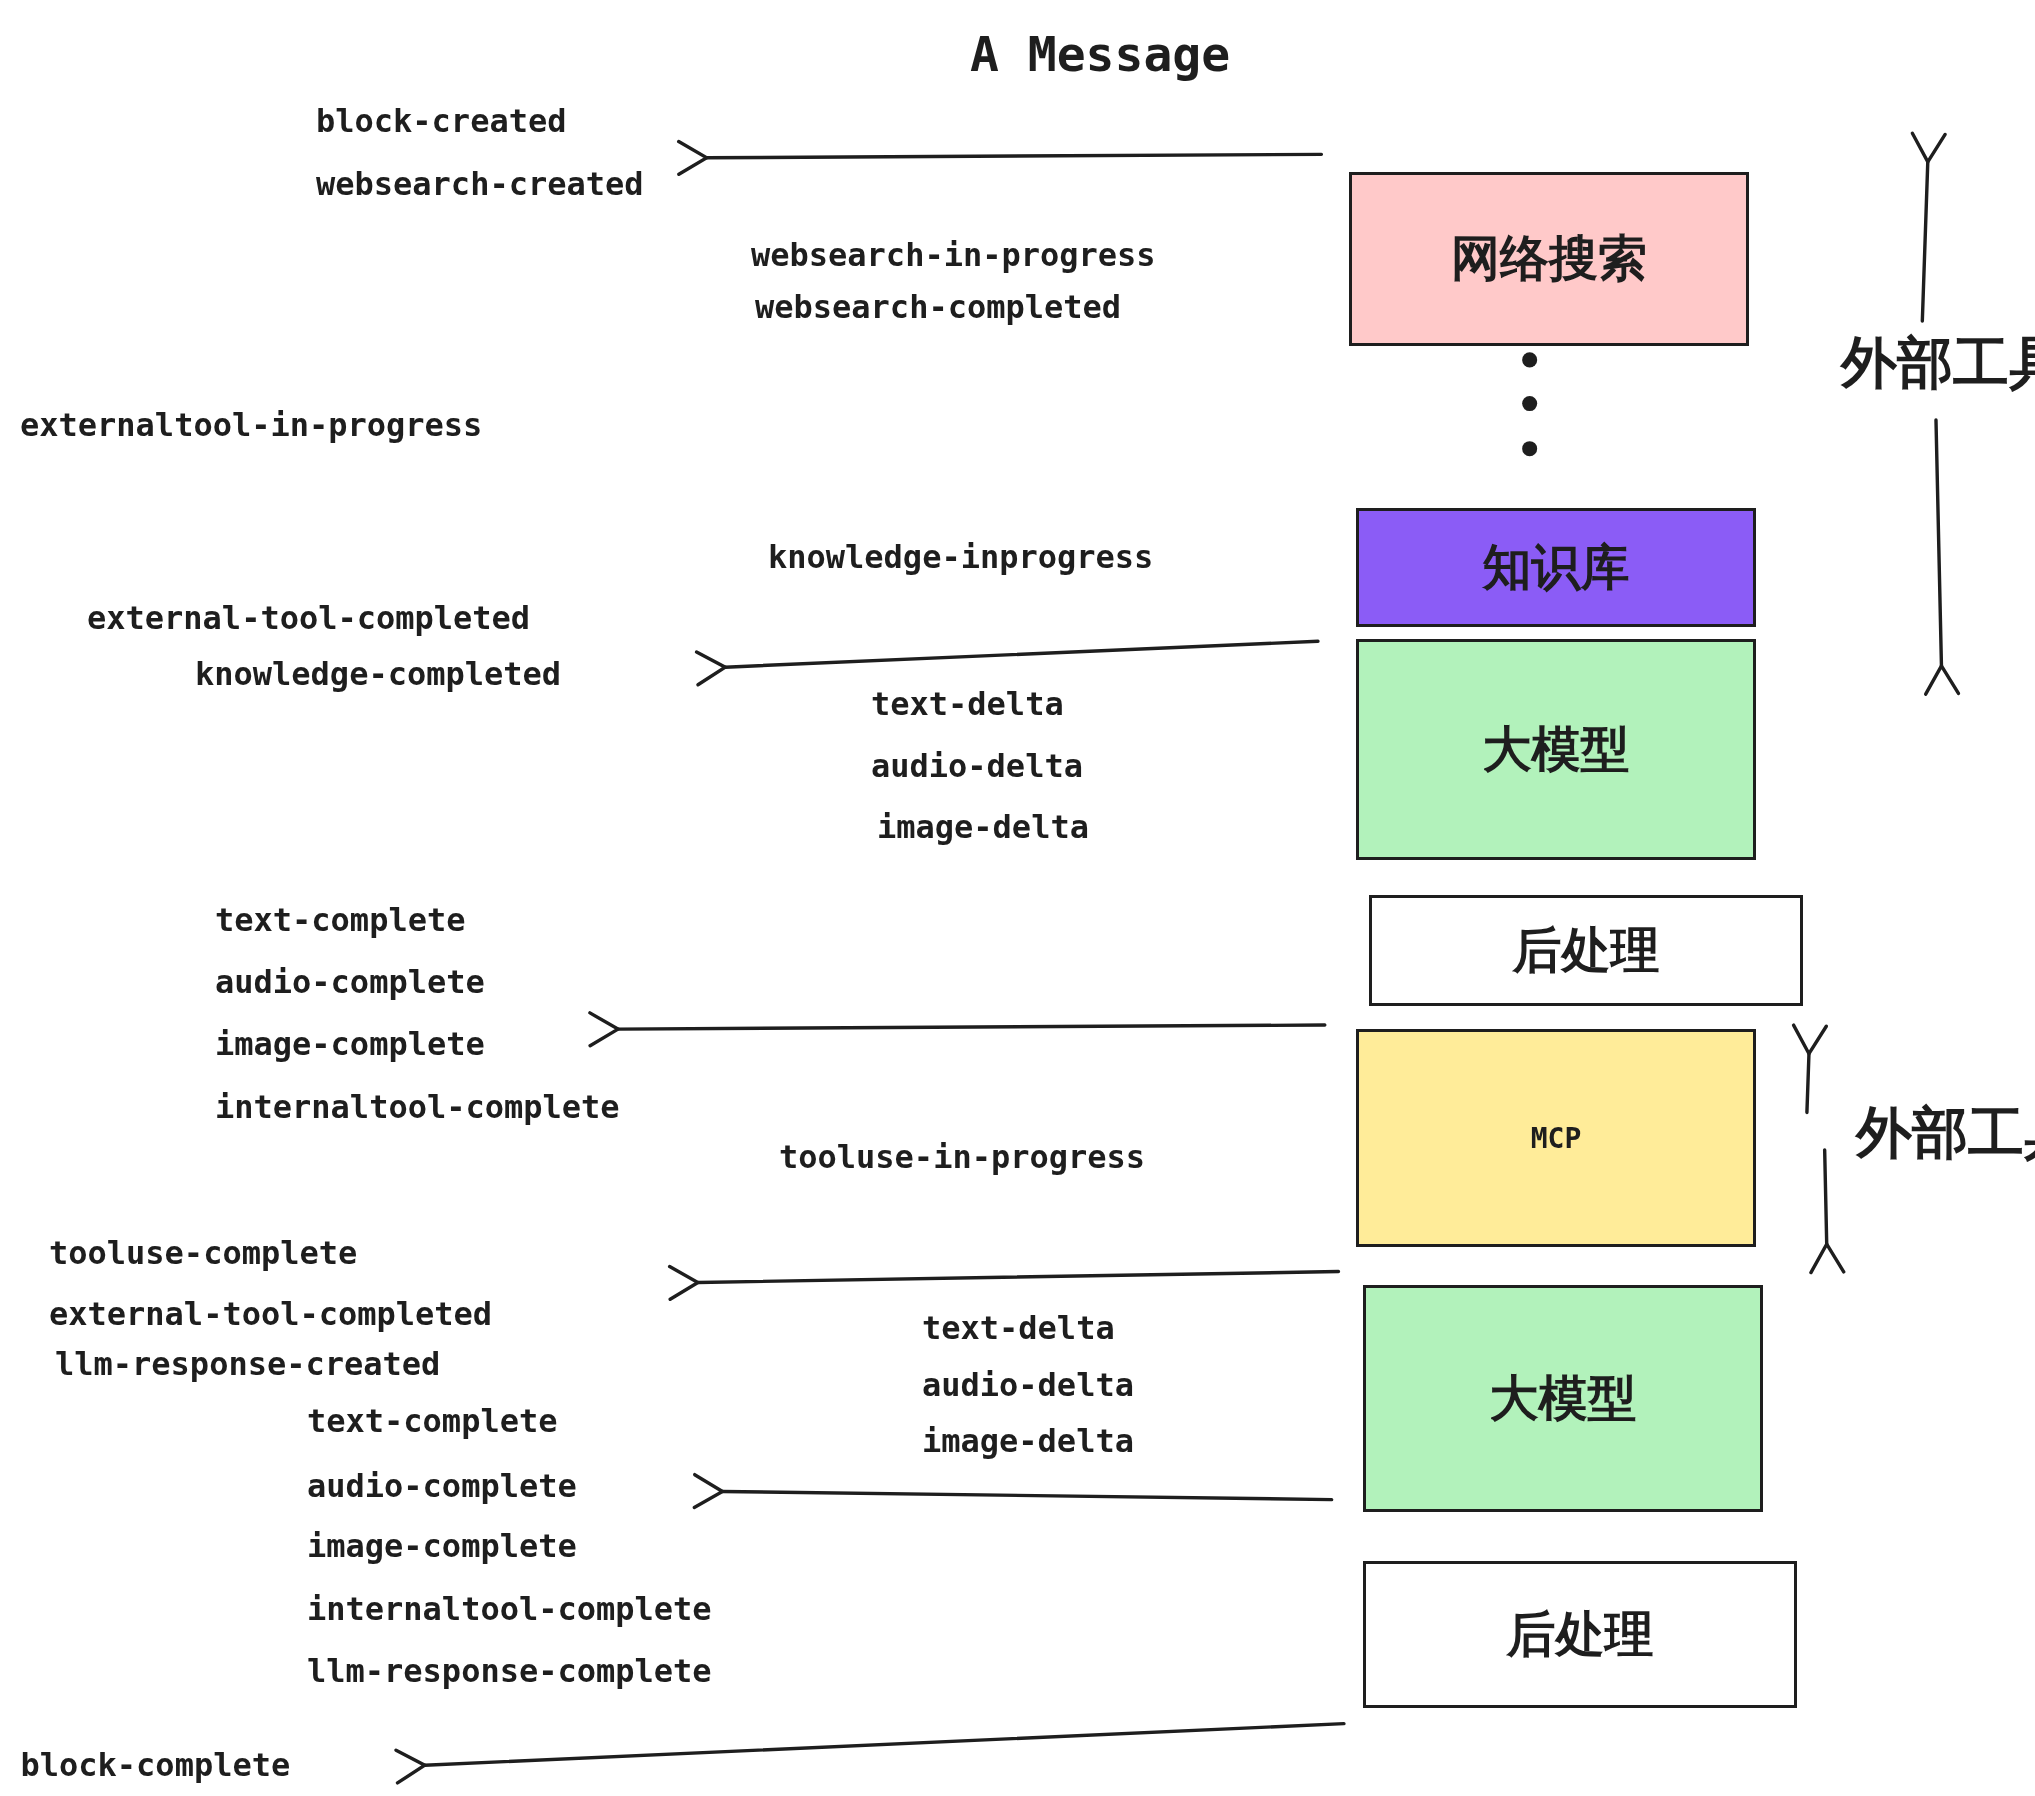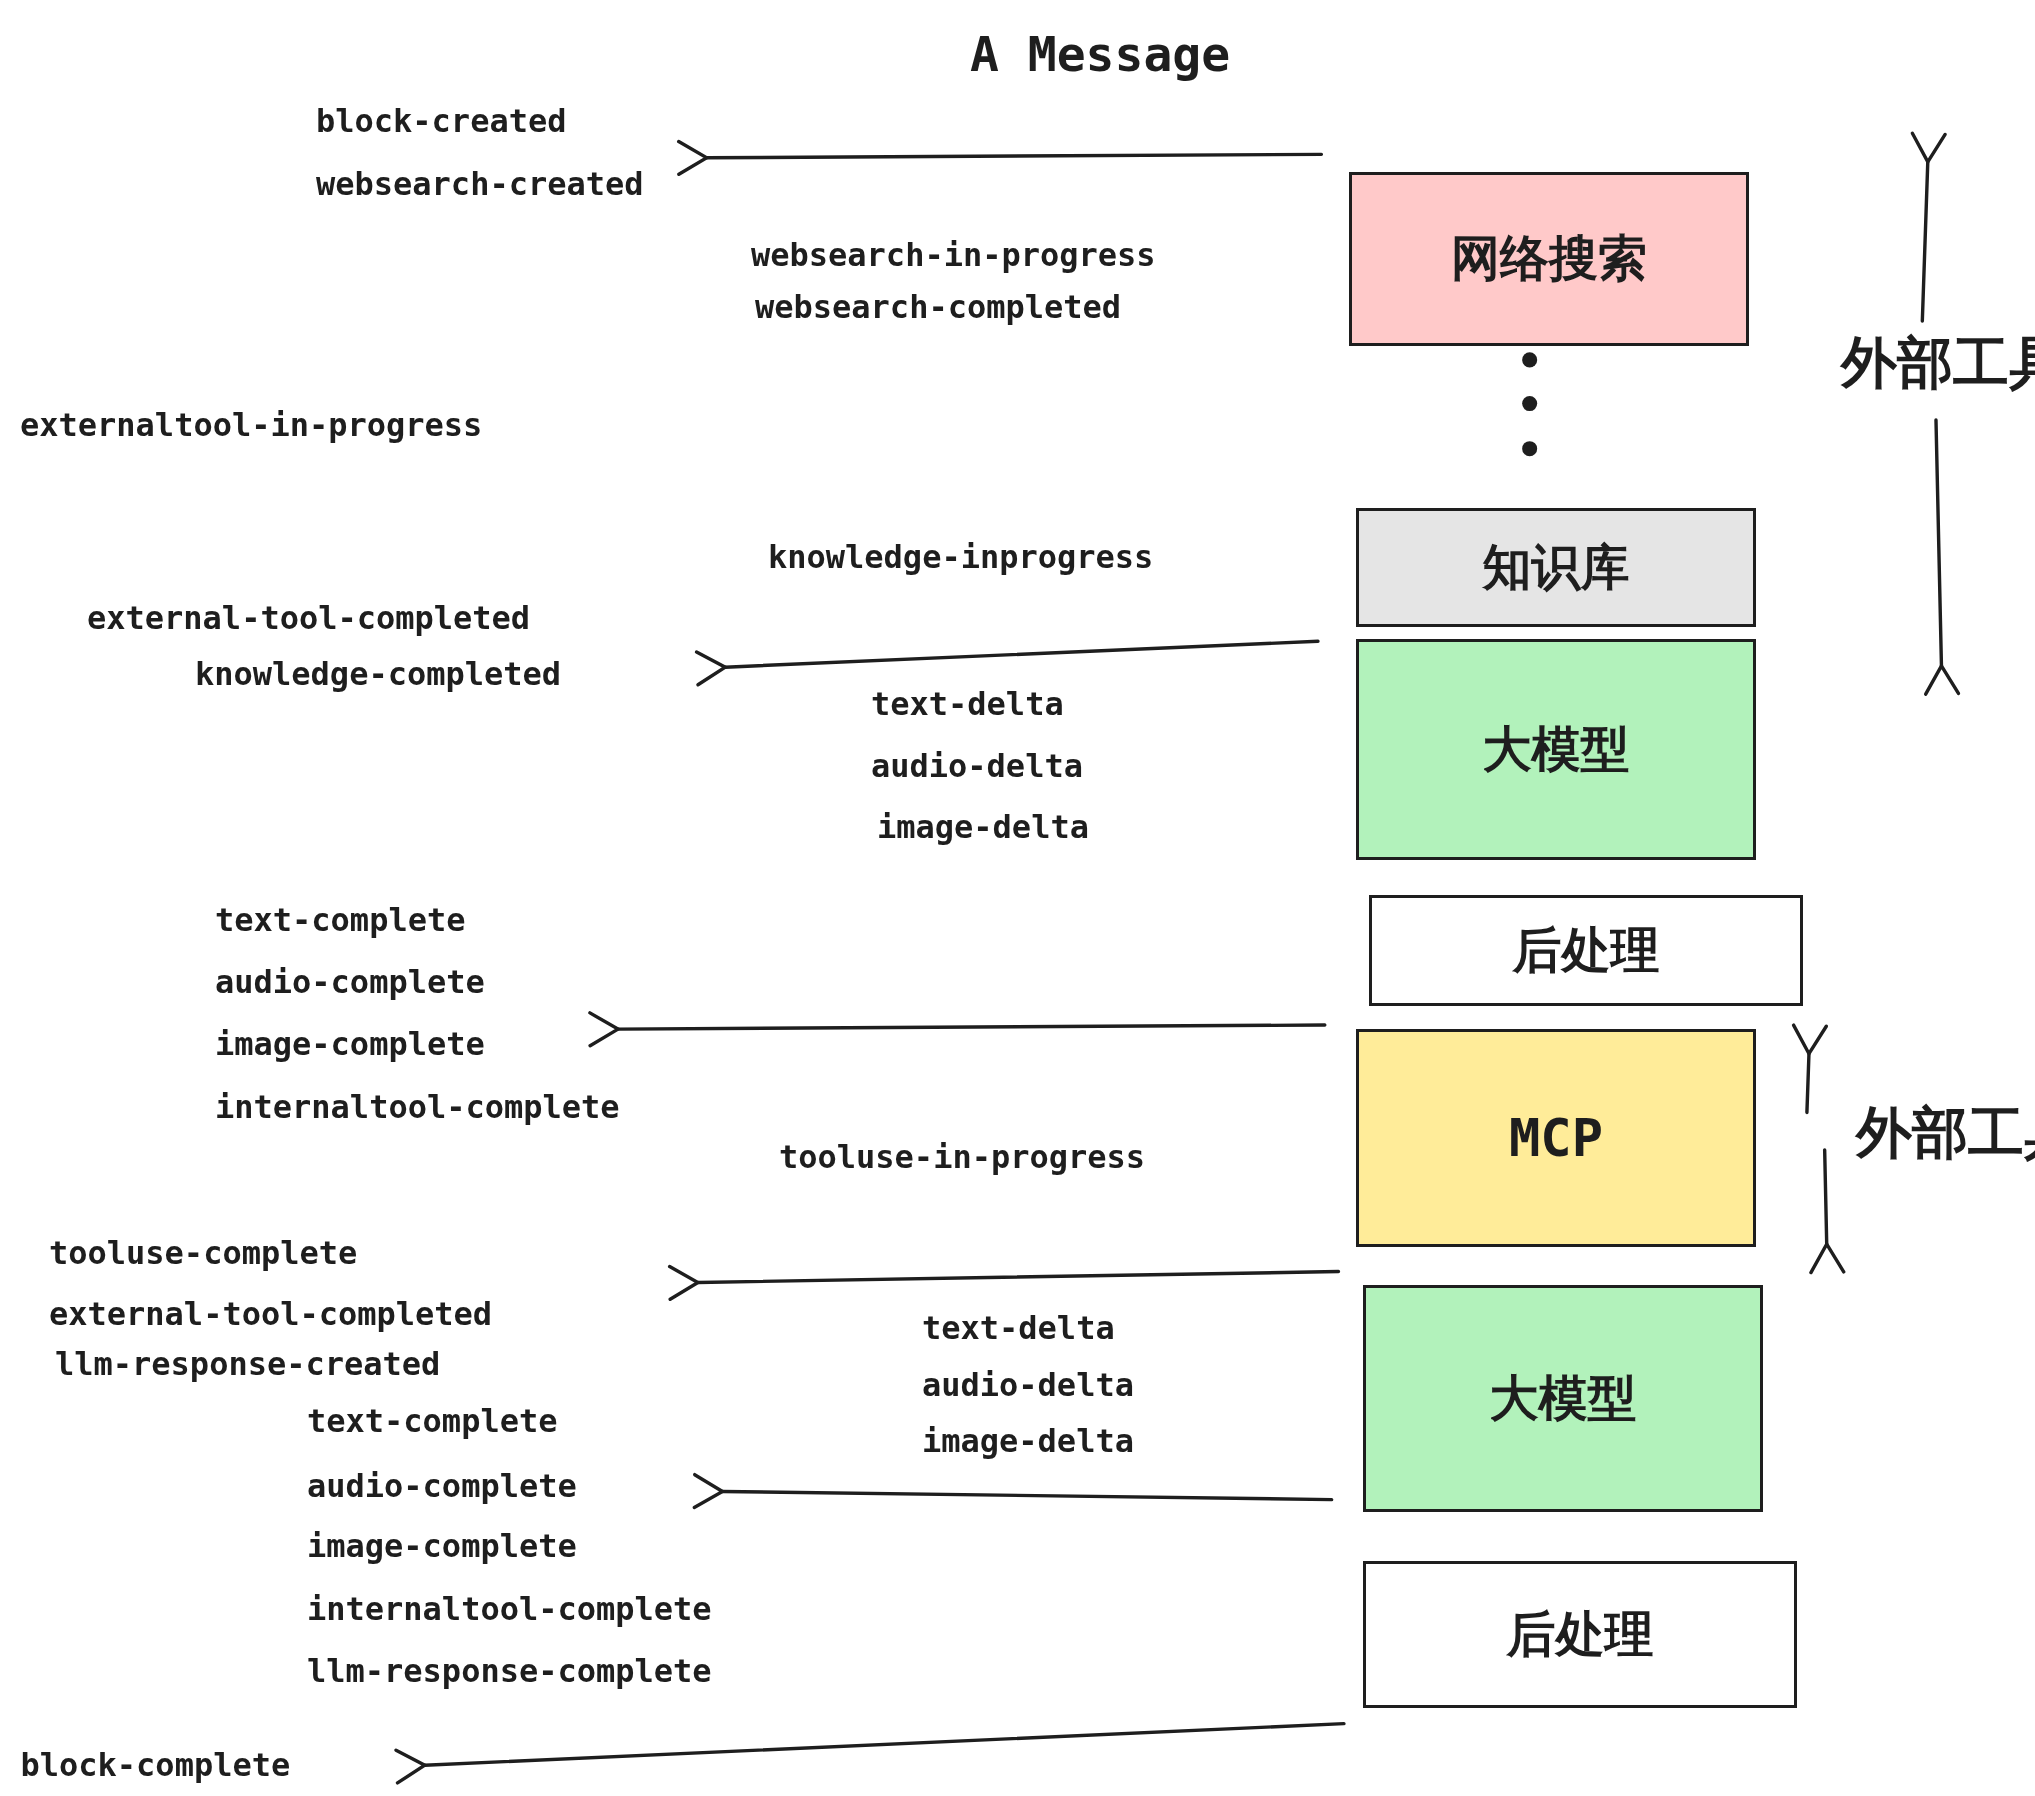--- a/index.html
+++ b/index.html
@@ -10,21 +10,21 @@
   .title{position:absolute;left:970px;top:27px;font-size:48px;font-weight:bold;
          line-height:55px;letter-spacing:0;}
   .evt{position:absolute;font-size:32px;font-weight:bold;line-height:49px;white-space:pre;}
   .side{position:absolute;font-family:"DejaVu Sans","Liberation Sans",sans-serif;
         font-size:56px;font-weight:600;line-height:55px;white-space:pre;margin-left:31px;}
   .box{position:absolute;box-sizing:border-box;border:3.4px solid #1e1e1e;
        display:flex;align-items:center;justify-content:center;
        font-family:"DejaVu Sans","Liberation Sans",sans-serif;
        font-size:49px;font-weight:600;}
   .box.mono{font-family:"DejaVu Sans Mono","Liberation Mono",monospace;
-            font-size:52px;font-weight:bold;}
+            font-size:28px;font-weight:bold;}
 </style>
 </head>
 <body>
 
 <div class="canvas">
 
   <svg class="overlay" width="2035" height="1796" viewBox="0 0 2980 2630">
     <defs>
       <marker id="ah" markerUnits="userSpaceOnUse" markerWidth="64" markerHeight="64" viewBox="0 0 64 64" refX="5" refY="32" orient="auto">
         <path d="M46 8 L5 32 L46 56" fill="none" stroke="#1e1e1e" stroke-width="5" stroke-linecap="round"></path>
@@ -48,21 +48,21 @@
         <circle cx="2240" cy="657" r="11" fill="#1e1e1e"></circle>
       </g>
   </svg>
 
   <div class="title">A Message</div>
 
   <div id="boxes">
       <div class="box" style="left: 1349px; top: 172px; width: 400px; height: 174px; background: rgb(255, 201, 201); border-color: rgb(30, 30, 30);">
         <span>网络搜索</span>
       </div>
-      <div class="box" style="left: 1356px; top: 508px; width: 400px; height: 119px; background: #e5e5e5; border-color: rgb(30, 30, 30);">
+      <div class="box" style="left: 1356px; top: 508px; width: 400px; height: 119px; background: #8b5cf6; border-color: rgb(30, 30, 30);">
         <span>知识库</span>
       </div>
       <div class="box" style="left: 1356px; top: 639px; width: 400px; height: 221px; background: rgb(178, 242, 187); border-color: rgb(30, 30, 30);">
         <span>大模型</span>
       </div>
       <div class="box" style="left: 1369px; top: 895px; width: 434px; height: 111px; background: rgb(255, 255, 255); border-color: rgb(30, 30, 30);">
         <span>后处理</span>
       </div>
       <div class="box mono" style="left: 1356px; top: 1029px; width: 400px; height: 218px; background: rgb(255, 236, 153); border-color: rgb(30, 30, 30);">
         <span>MCP</span>

